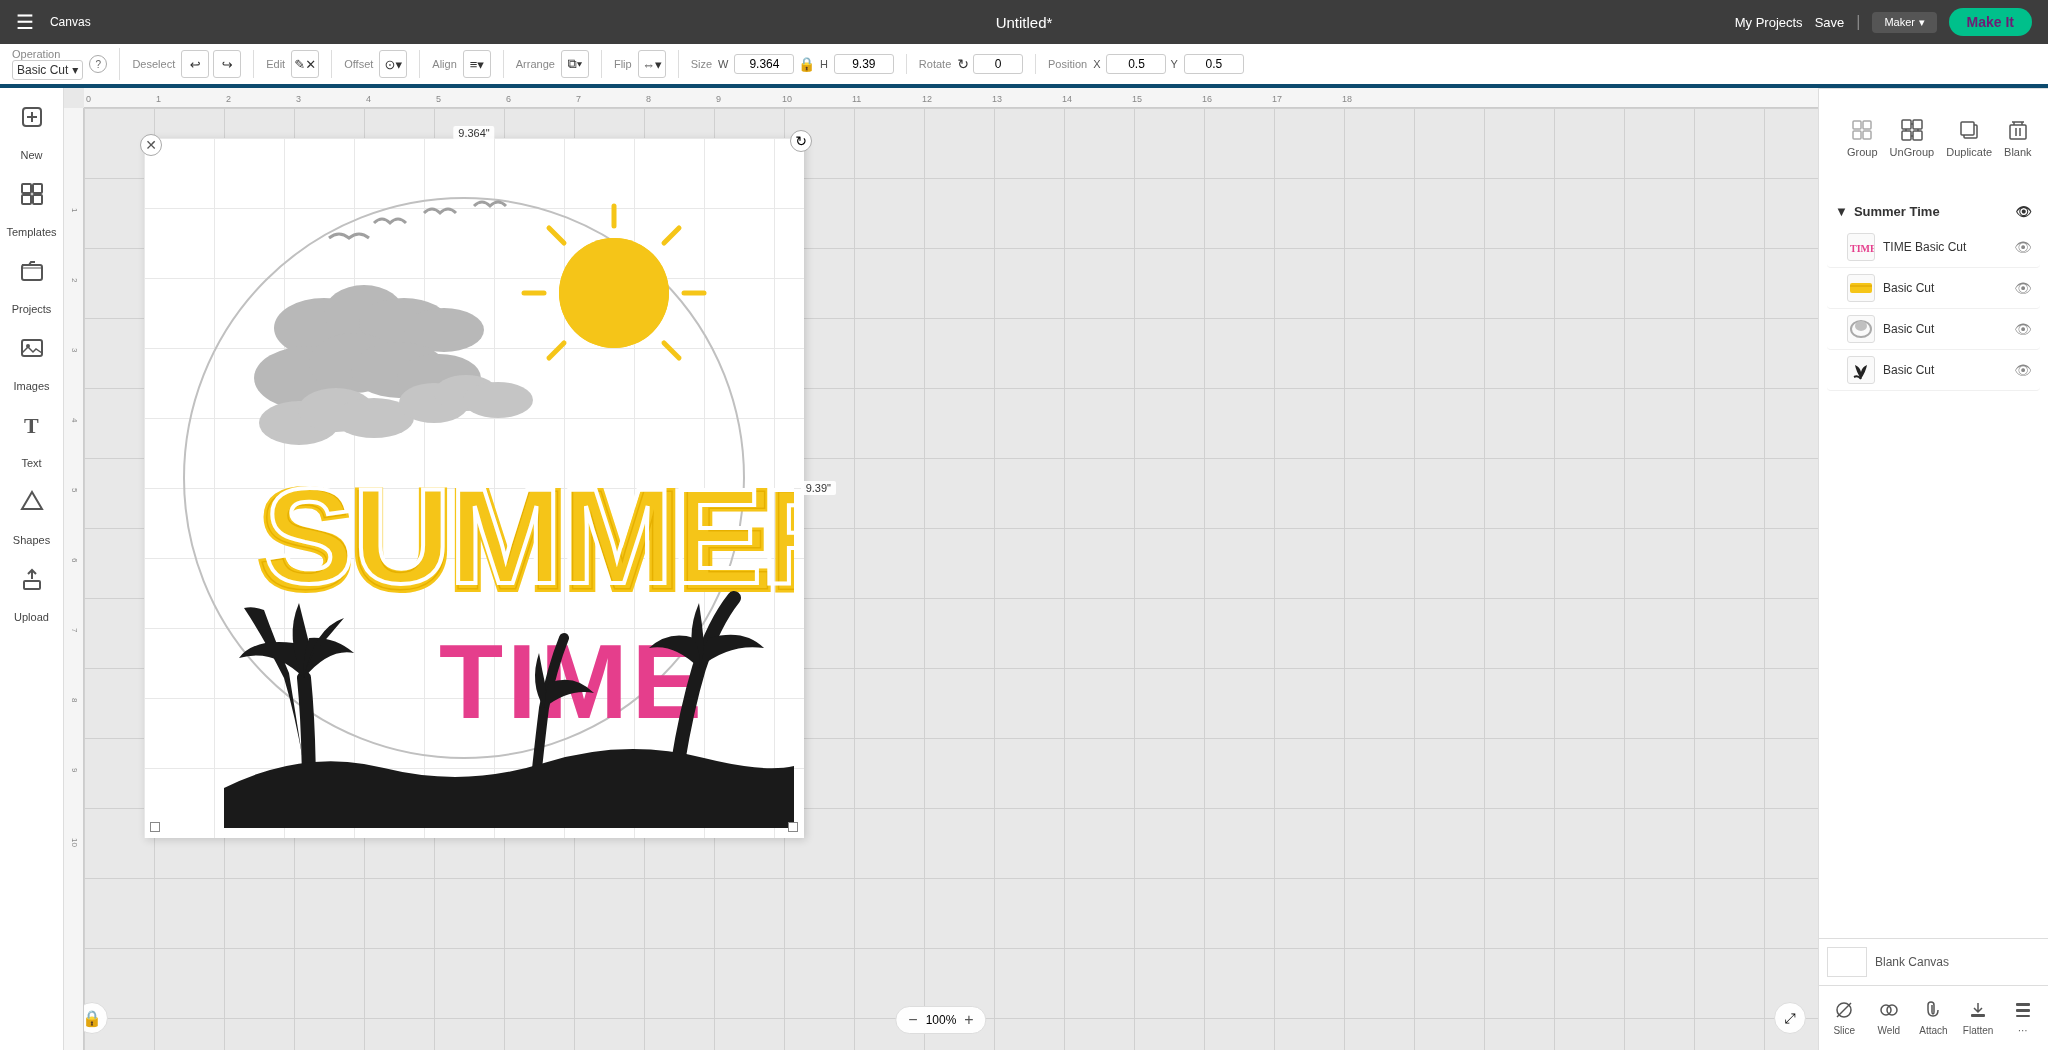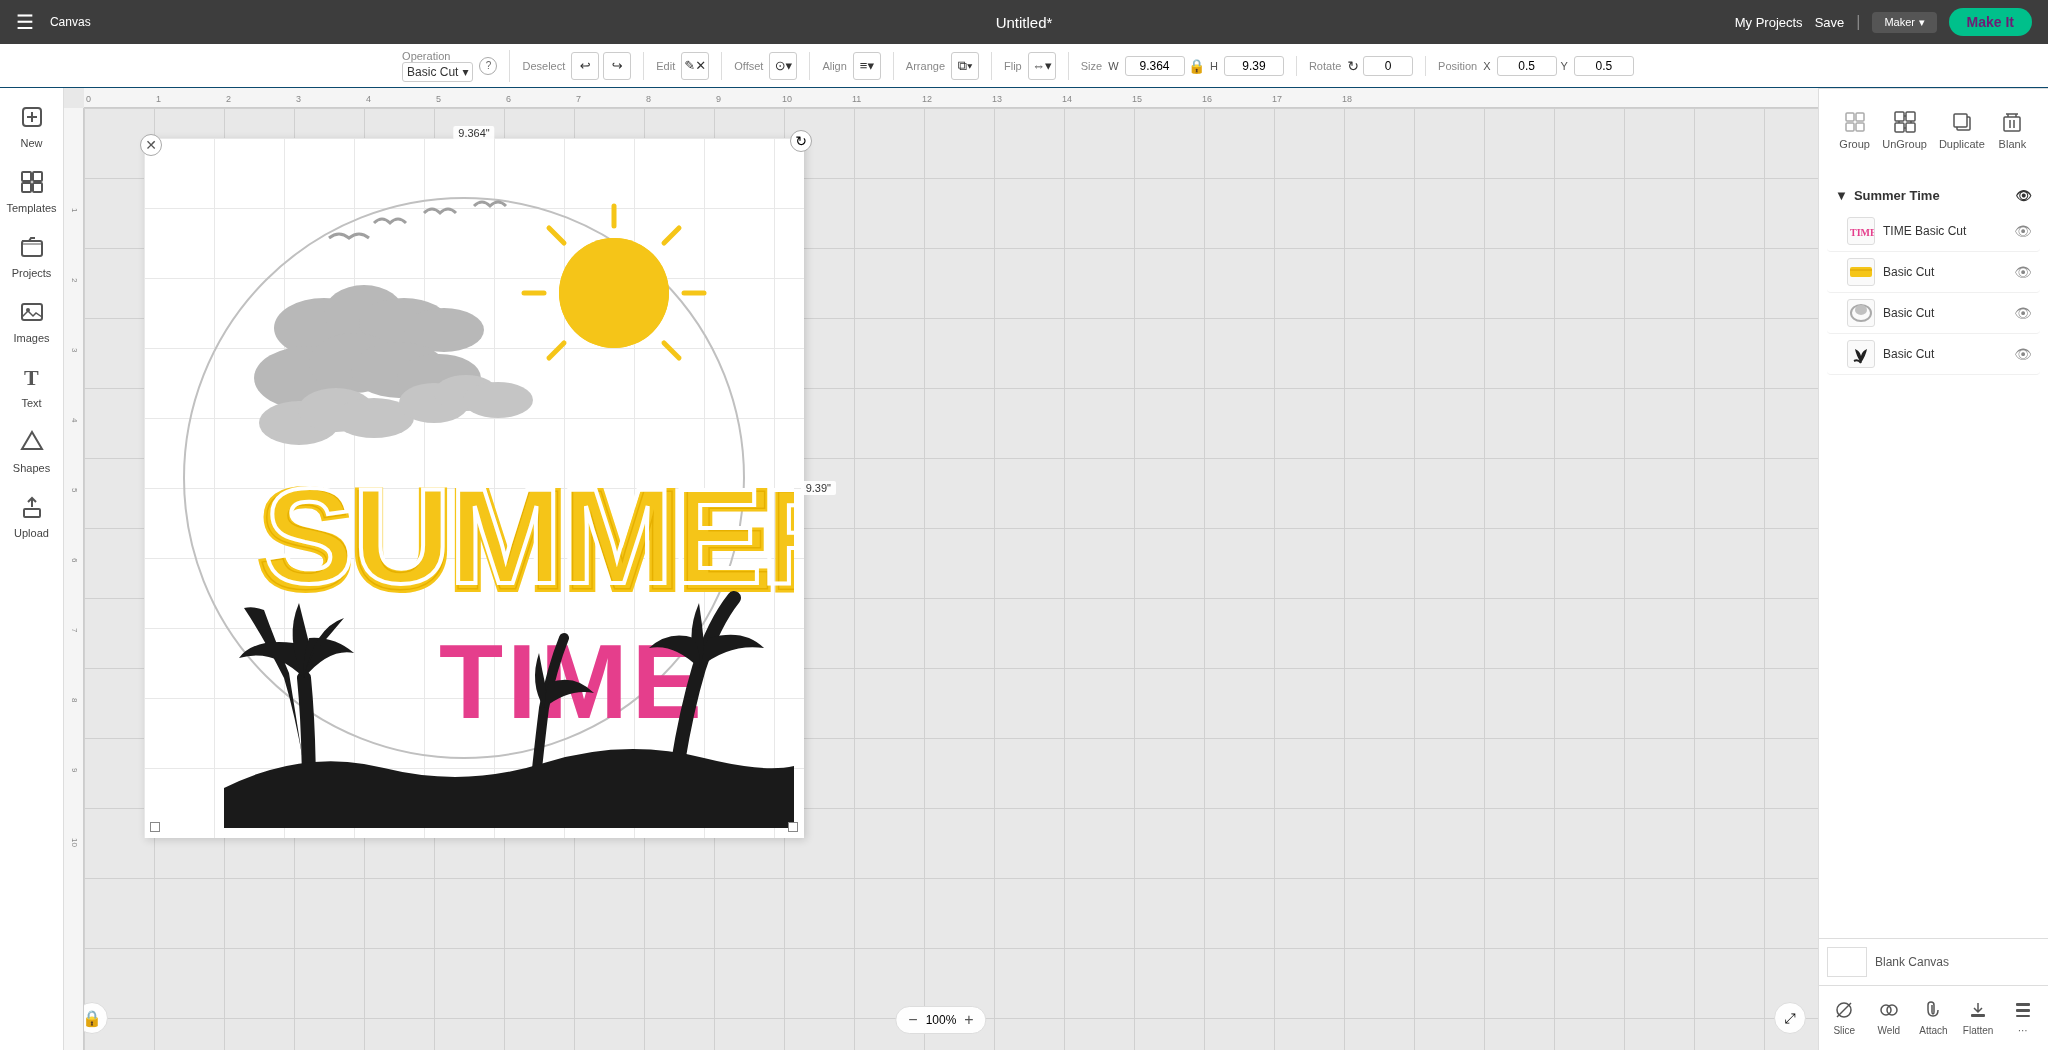--- a/index.html
+++ b/index.html
@@ -18,23 +18,23 @@
     .top-nav .nav-right { display: flex; align-items: center; gap: 12px; margin-left: auto; }
     .top-nav .btn-my-projects { color: #fff; font-size: 13px; cursor: pointer; }
     .top-nav .btn-save { color: #fff; font-size: 13px; cursor: pointer; }
     .top-nav .divider { color: #888; }
     .top-nav .btn-maker { color: #fff; font-size: 11px; background: #555; padding: 4px 12px; border-radius: 4px; cursor: pointer; display: flex; align-items: center; gap: 4px; }
     .top-nav .btn-make-it { background: #00c08b; color: #701a75; font-size: 14px; font-weight: 600; padding: 6px 18px; border-radius: 20px; cursor: pointer; border: none; }
 
     
     .toolbar {
       display: flex; align-items: center;
-      background: #fff; border-bottom: 1px solid #0c4a6e;
+      background: #fff; border-bottom: 4px solid #0c4a6e;
       height: 44px; padding: 0 12px; gap: 12px;
-      font-size: 12px; color: #333; justify-content: center;
+      font-size: 12px; color: #333;
     }
     .toolbar-section { display: flex; align-items: center; gap: 6px; border-right: 1px solid #ddd; padding-right: 12px; }
     .toolbar-section:last-child { border-right: none; }
     .toolbar-label { font-size: 11px; color: #888; }
     .toolbar-select {
       border: 1px solid #ccc; border-radius: 3px;
       padding: 2px 4px; font-size: 12px; background: #fff;
       display: flex; align-items: center; gap: 4px; cursor: pointer;
     }
     .toolbar-btn { 
@@ -54,21 +54,21 @@
 
     
     .left-sidebar {
       width: 64px; background: #fff; border-right: 1px solid #ddd;
       display: flex; flex-direction: column; align-items: center;
       padding-top: 8px; gap: 4px;
     }
     .sidebar-item {
       width: 56px; display: flex; flex-direction: column; align-items: center;
       padding: 8px 4px; cursor: pointer; border-radius: 6px; font-size: 11px; color: #444;
-      gap: 3px;
+      gap: 15px;
     }
     .sidebar-item svg { width: 26px; height: 26px; }
     .sidebar-icon { font-size: 22px; line-height: 1; }
 
     
     .canvas-area {
       flex: 1; background: #e8e8e8; position: relative; overflow: hidden;
     }
 
     
@@ -98,21 +98,21 @@
     .layer-name { flex: 1; font-size: 12px; }
     .layer-eye { font-size: 14px; color: #888; cursor: pointer; }
     .layer-group-header {
       display: flex; align-items: center; gap: 6px; padding: 8px;
       font-size: 13px; font-weight: 600; color: #333; cursor: pointer;
     }
     .layer-indent { padding-left: 20px; }
     
     .panel-actions {
       display: grid; grid-template-columns: repeat(4, 1fr); gap: 4px;
-      border-top: 1px solid #ddd; padding: 16px;
+      border-top: 1px solid #ddd; padding: 24px;
     }
     .panel-action-btn {
       display: flex; flex-direction: column; align-items: center; gap: 3px;
       padding: 6px 4px; cursor: pointer; border-radius: 4px; font-size: 11px; color: #555;
     }
 
     .bottom-actions {
       display: grid; grid-template-columns: repeat(5, 1fr); gap: 2px;
       border-top: 1px solid #ddd; padding: 8px 4px;
     }

